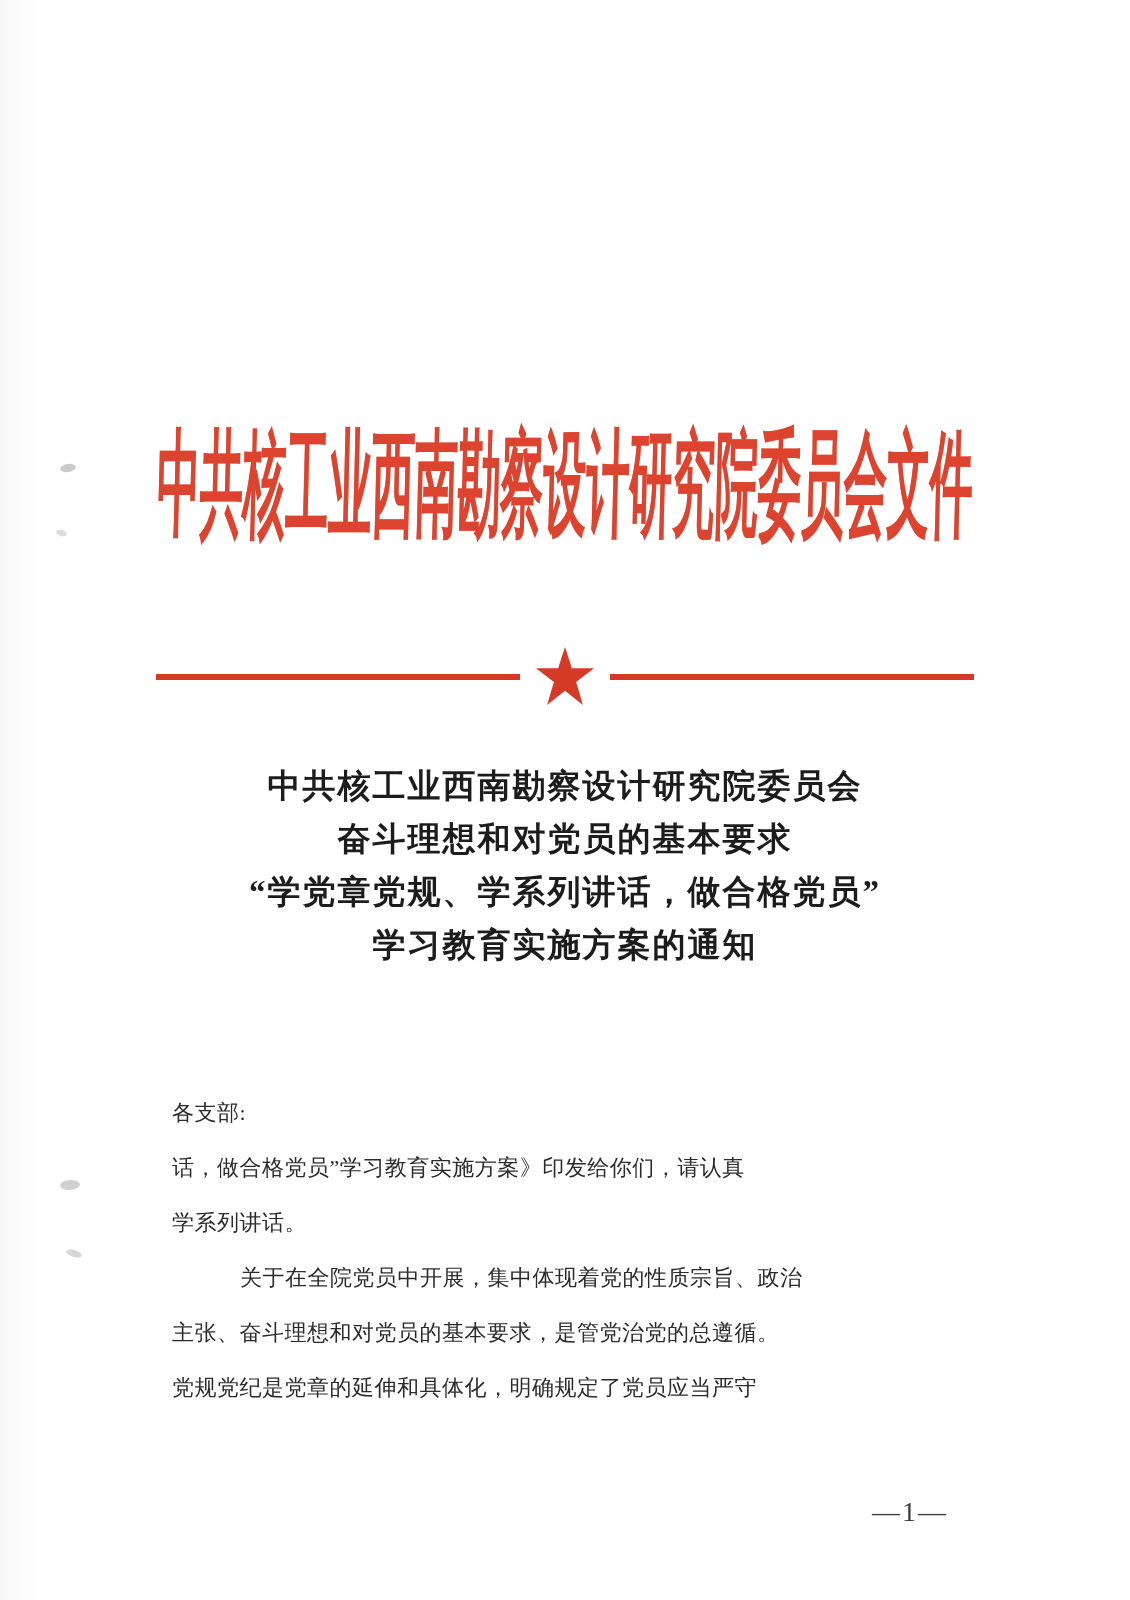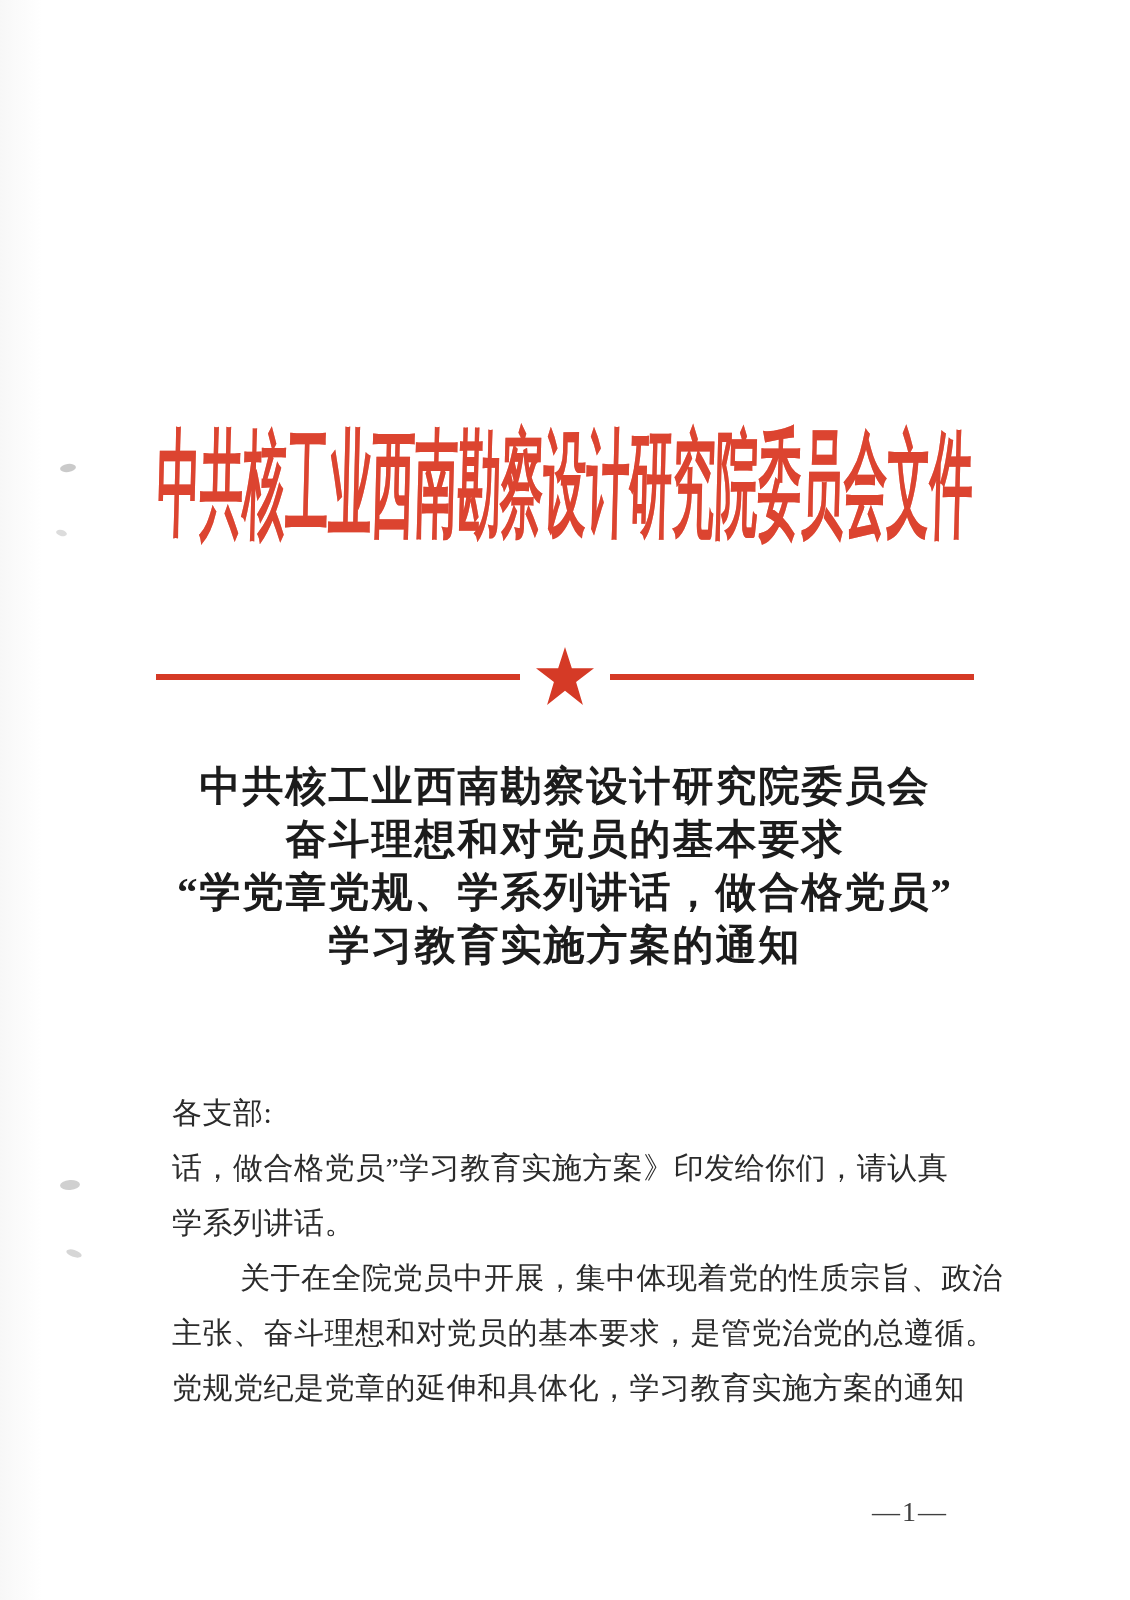--- a/index.html
+++ b/index.html
@@ -87,32 +87,32 @@
   }
 
   
   .doc-title {
     position: absolute;
     left: 0; top: 760px;
     width: 1130px;
     text-align: center;
     color: #1c1c1c;
     font-weight: bold;
-    font-size: 41px;
+    font-size: 33px;
     line-height: 53px;
     letter-spacing: 2px;
   }
 
   
   .doc-body {
     position: absolute;
     left: 172px; top: 1085px;
     width: 792px;
     color: #2b2b2b;
-    font-size: 30px;
+    font-size: 22px;
   }
   .body-line {
     height: 55px;
     line-height: 55px;
     white-space: nowrap;
     letter-spacing: 0.5px;
   }
   .body-line.indent { text-indent: 68px; }
 
   
@@ -153,18 +153,18 @@
   </div>
 
   <div class="doc-body">
     <div class="body-line">各支部:</div>
 
     <div class="body-line">话，做合格党员”学习教育实施方案》印发给你们，请认真</div>
     <div class="body-line">学系列讲话。</div>
 
     <div class="body-line indent">关于在全院党员中开展，集中体现着党的性质宗旨、政治</div>
     <div class="body-line">主张、奋斗理想和对党员的基本要求，是管党治党的总遵循。</div>
-    <div class="body-line">党规党纪是党章的延伸和具体化，学习教育实施方案的通知</div>
+    <div class="body-line">党规党纪是党章的延伸和具体化，明确规定了党员应当严守</div>
   </div>
 
   <div class="page-number">—1—</div>
 
 </div>
 
 </body></html>

